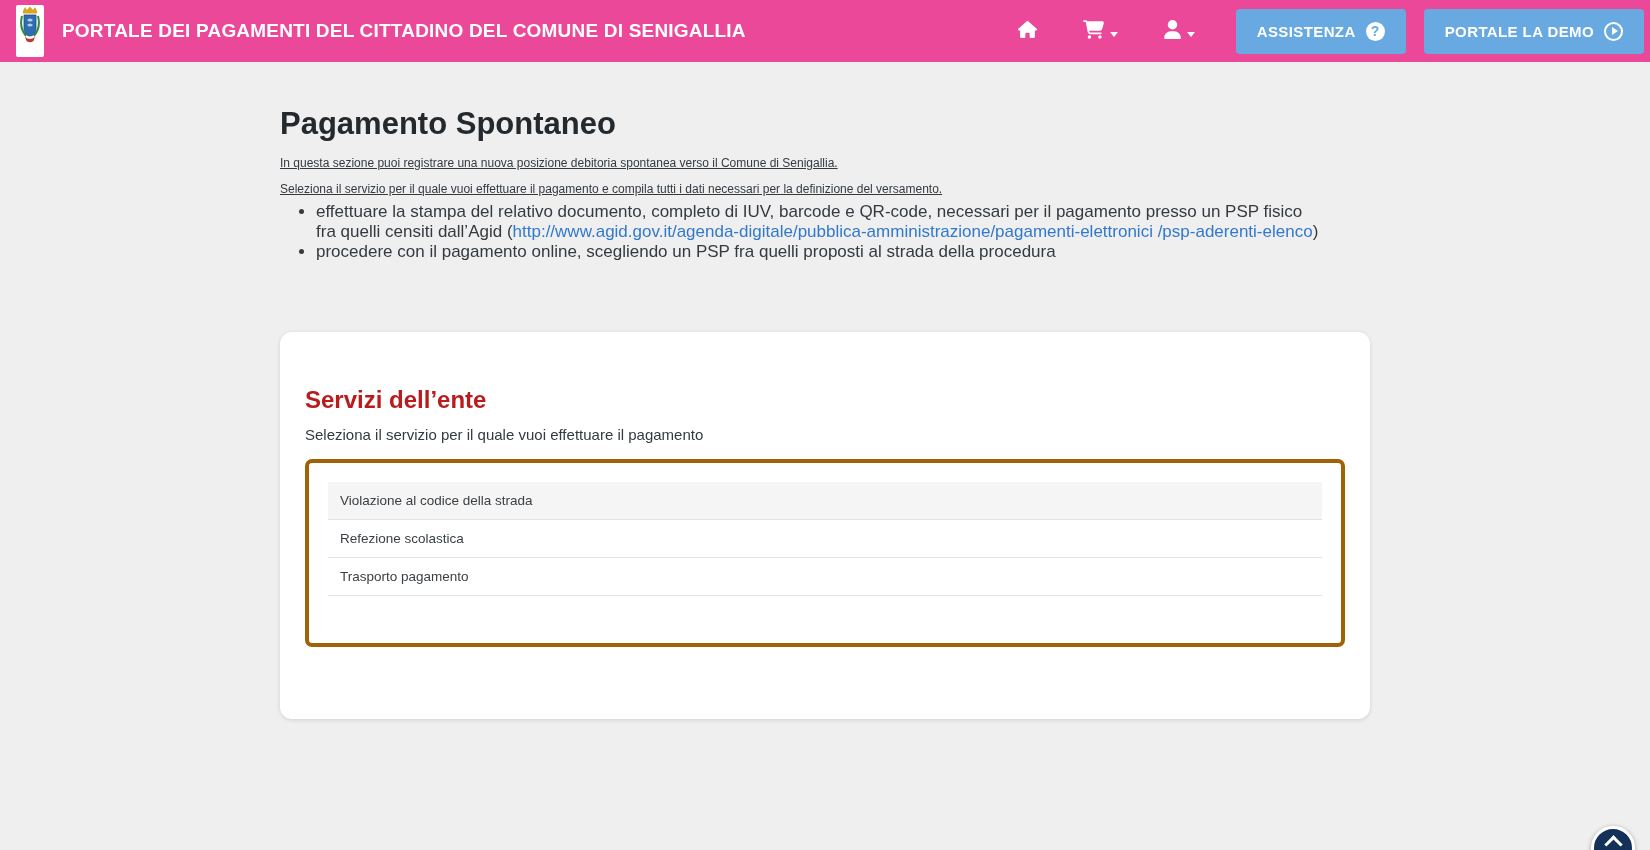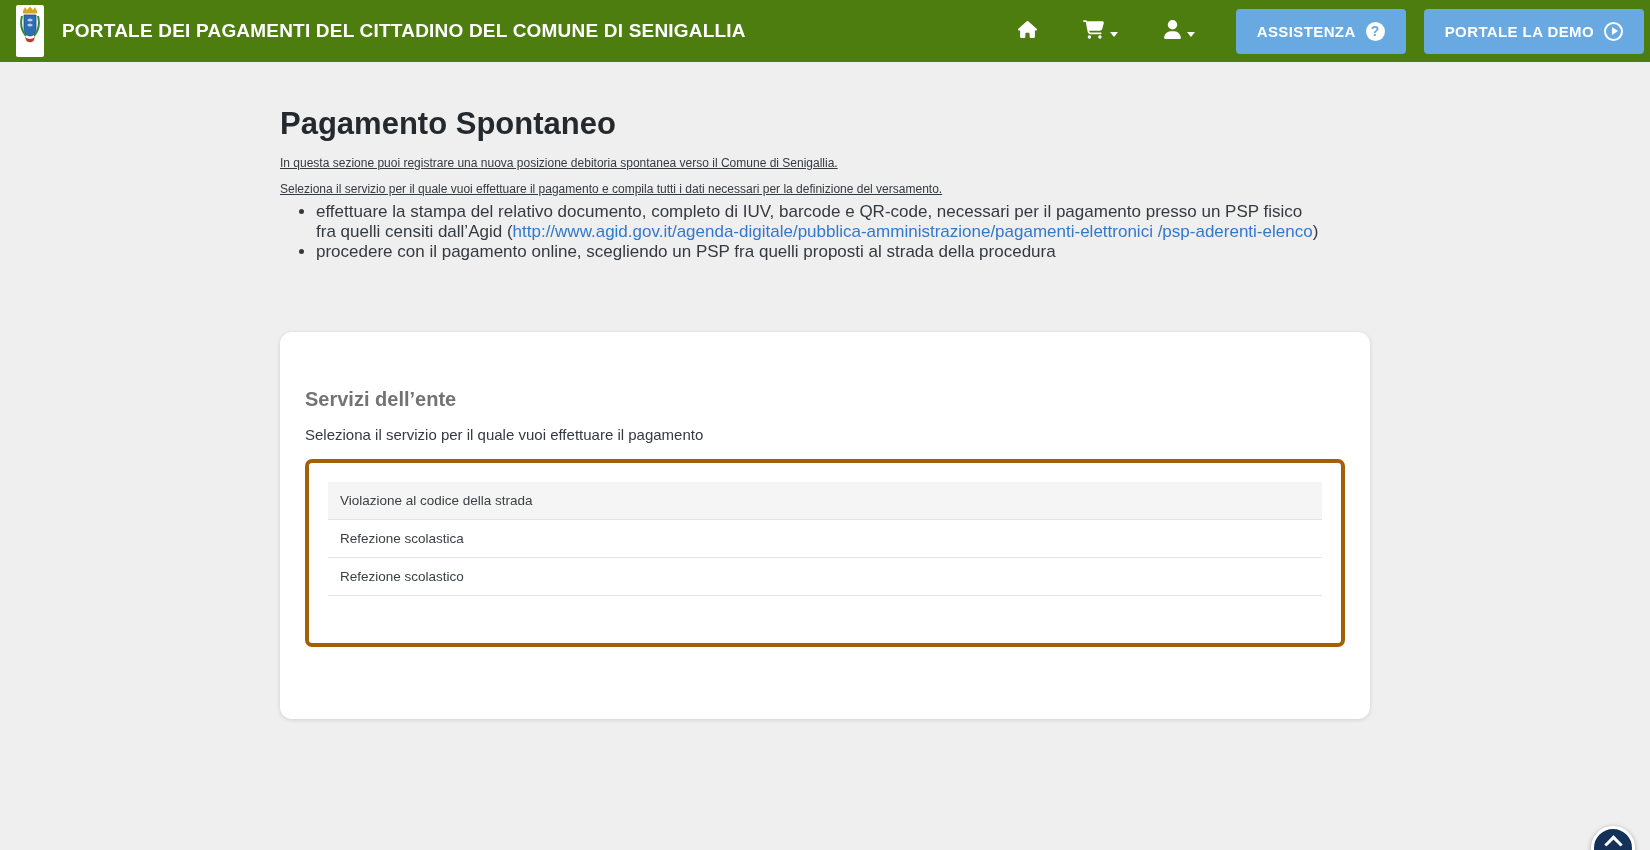--- a/index.html
+++ b/index.html
@@ -6,21 +6,21 @@
   html,body { width:1650px; height:850px; }
   body {
     font-family:"Liberation Sans","DejaVu Sans",sans-serif;
     background:#efefef;
     overflow:hidden;
     position:relative;
   }
   
   .navbar {
     height:62px;
-    background:#4d7c0f;
+    background:#ec4899;
     display:flex;
     align-items:center;
     padding:0 6px 0 16px;
   }
   .logo-box {
     width:28px; height:52px;
     background:#ffffff;
     border-radius:2px;
     display:flex; align-items:center; justify-content:center;
     flex:0 0 auto;
@@ -96,21 +96,21 @@
   a.agid-link { color:#3279cc; text-decoration:none; cursor:pointer; }
   
   .card {
     background:#ffffff;
     border-radius:12px;
     box-shadow:0 1px 4px rgba(0,0,0,0.13);
     margin-top:70px;
     padding:56px 25px 72px 25px;
   }
   .card-title {
-    font-size:20px; font-weight:bold; color:#737373;
+    font-size:24px; font-weight:bold; color:#b91c1c;
     margin-bottom:16px; line-height:23px;
   }
   .card-subtitle { font-size:15px; color:#343a40; margin-bottom:16px; line-height:16px; }
   .service-panel {
     border:4px solid #a16207;
     border-radius:7px;
     height:188px;
     padding:19px;
     background:#ffffff;
     overflow:hidden;
@@ -215,20 +215,20 @@
     <li><span>procedere con il pagamento online, scegliendo un PSP fra quelli proposti al strada della procedura</span></li>
   </ul>
 
   <div class="card">
     <div class="card-title">Servizi dell’ente</div>
     <div class="card-subtitle">Seleziona il servizio per il quale vuoi effettuare il pagamento</div>
 
     <div class="service-panel">
       <div class="service-row highlight">Violazione al codice della strada</div>
       <div class="service-row">Refezione scolastica</div>
-      <div class="service-row">Refezione scolastico</div>
+      <div class="service-row">Trasporto pagamento</div>
     </div>
   </div>
 </div>
 
 <div class="scroll-top">
   <span class="chevron-up"></span>
 </div>
 
 </body></html>

